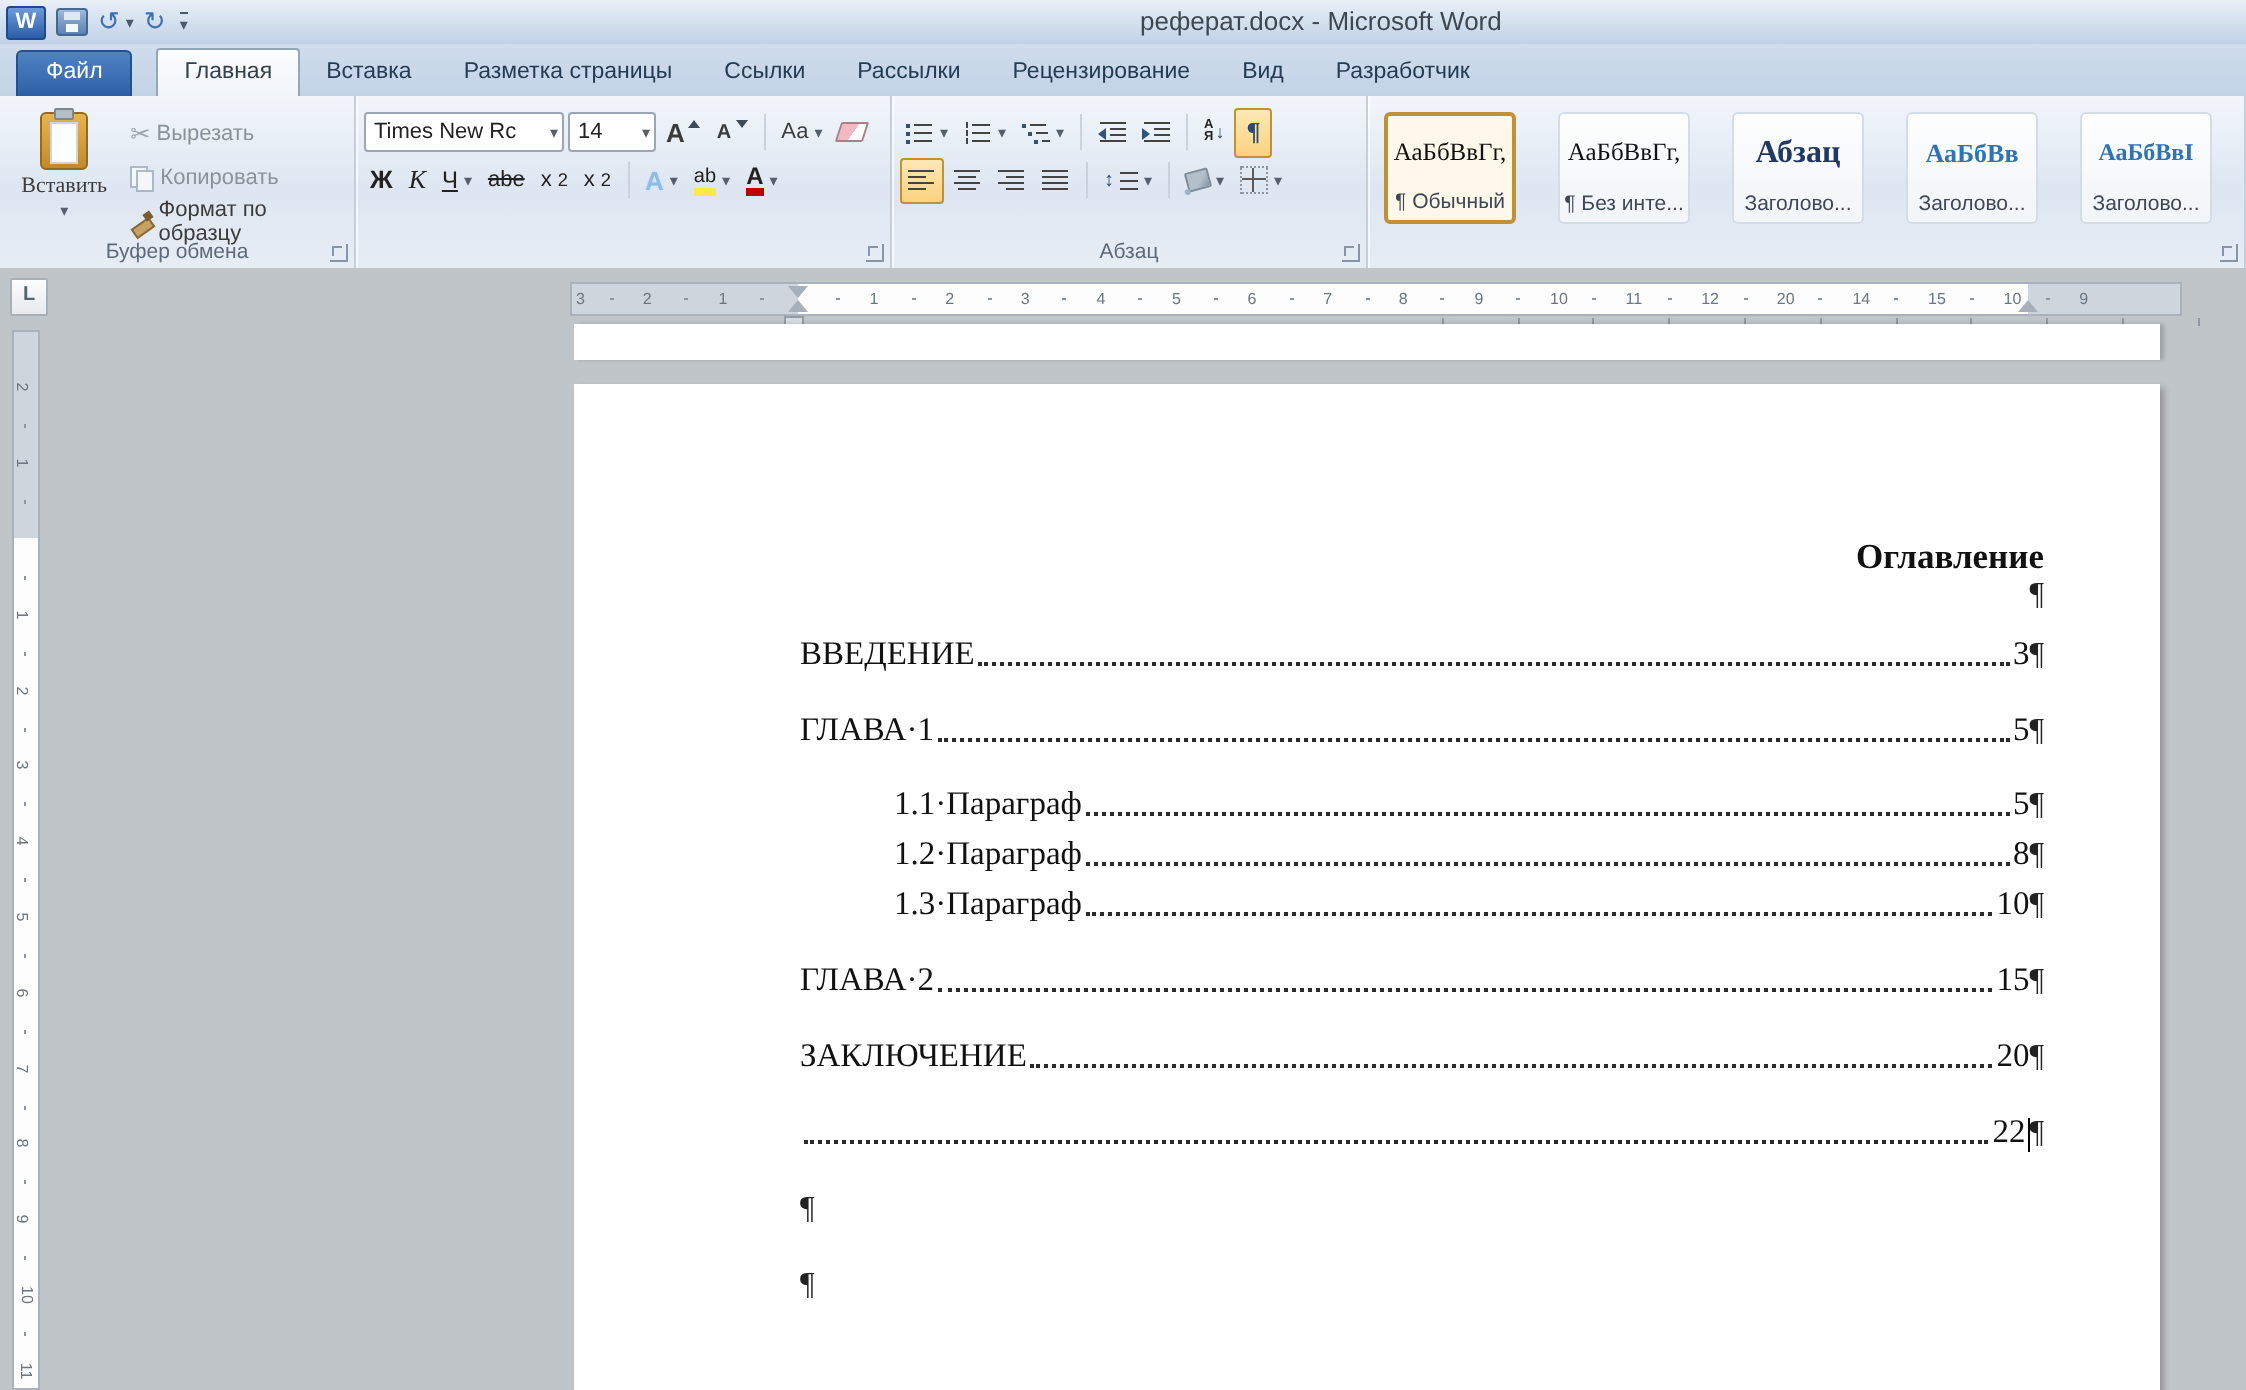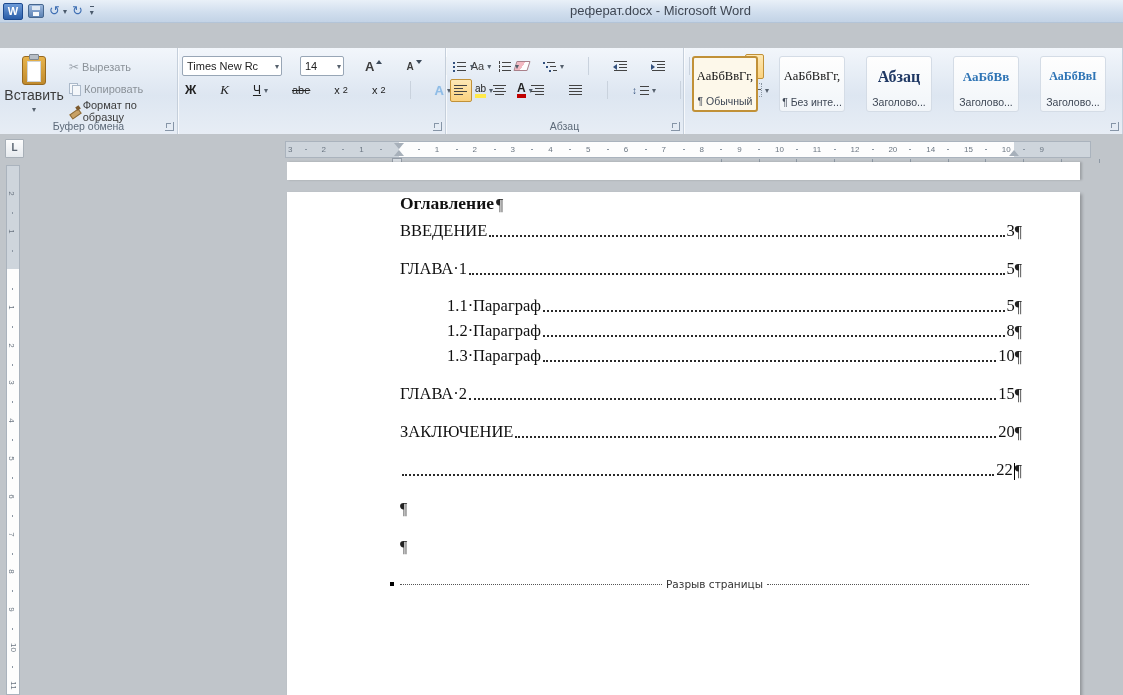--- a/index.html
+++ b/index.html
@@ -37,37 +37,37 @@
     display:flex;}
   .rgroup{position:relative;height:100%;border-right:1px solid #c5cfdb;box-sizing:border-box;
     padding:6px 4px 18px 4px;}
   .rgroup::after{content:"";position:absolute;right:-2px;top:0;bottom:0;width:1px;background:rgba(255,255,255,.7);}
   .gfooter{position:absolute;bottom:2px;left:0;right:0;text-align:center;font-size:10.5px;color:#5d6a79;}
   .launcher{position:absolute;right:3px;bottom:3px;width:8px;height:8px;border-right:1px solid #8695a7;
     border-bottom:1px solid #8695a7;}
   .launcher::before{content:"";position:absolute;left:1px;top:1px;width:4px;height:4px;
     border-left:1px solid #8695a7;border-top:1px solid #8695a7;}
 
-  .row{display:flex;align-items:center;height:24px;gap:18px;}
+  .row{display:flex;align-items:center;height:24px;gap:2px;}
   .vsep{width:1px;height:18px;background:#c9d2dd;margin:0 3px;flex:none;}
   .sbtn{display:flex;align-items:center;gap:3px;height:21px;padding:0 3px;font-size:11px;color:#3c3c3c;
     border-radius:2px;flex:none;}
   .sbtn .drop{font-size:8px;color:#55606c;}
   .toggled{background:linear-gradient(#fde8b5,#fbd27f);border:1px solid #c19138;}
 
   
   .g-clipboard{width:178px;display:flex;gap:6px;padding-left:8px;}
   .paste-btn{width:52px;display:flex;flex-direction:column;align-items:center;padding-top:2px;gap:2px;}
   .clipboard-icon{width:22px;height:27px;background:linear-gradient(#e8b44c,#c08a2c);border:1px solid #97691f;
     border-radius:3px;position:relative;}
   .clipboard-icon::before{content:"";position:absolute;top:-3px;left:6px;width:8px;height:4px;
     background:#b6bdc5;border:1px solid #7e868e;border-radius:1px;}
   .clipboard-icon::after{content:"";position:absolute;top:4px;left:4px;width:12px;height:19px;
     background:#fff;border:1px solid #cfd4d9;}
-  .paste-lbl{font-size:14px;color:#3c3c3c;}
+  .paste-lbl{font-size:11px;color:#3c3c3c;font-family:Liberation Serif, serif;}
   .clip-col{display:flex;flex-direction:column;justify-content:flex-start;gap:1px;padding-top:2px;}
   .gray-lbl{color:#8b9299;}
   .copy-ic{width:12px;height:12px;position:relative;opacity:.65;}
   .copy-ic::before,.copy-ic::after{content:"";position:absolute;width:7px;height:9px;background:#fff;
     border:1px solid #8fa0b4;}
   .copy-ic::before{left:0;top:0;}
   .copy-ic::after{left:3px;top:2px;}
   .brush-ic{width:12px;height:12px;position:relative;}
   .brush-ic::before{content:"";position:absolute;left:1px;top:6px;width:9px;height:4px;background:#c8a165;
     border:1px solid #8a6a3a;transform:rotate(-35deg);}
@@ -187,25 +187,25 @@
     border:1px solid #aab3bd;box-sizing:border-box;overflow:hidden;}
   .vruler-active{position:absolute;top:103px;bottom:0;left:0;right:0;background:#fdfdfd;}
   .vnum{position:absolute;left:2px;font-size:8px;color:#6b7682;transform:rotate(90deg);}
   .vdot{position:absolute;left:5px;width:1px;height:2px;background:#8b96a2;}
   .prevpage{position:absolute;left:287px;width:793px;top:28px;height:18px;background:#fff;
     box-shadow:2px 0 2px rgba(0,0,0,.18);}
   .page{position:absolute;left:287px;width:793px;top:58px;bottom:-10px;background:#fff;
     box-shadow:2px 2px 3px rgba(0,0,0,.25);}
   .content{position:absolute;left:113px;right:58px;top:0;font-family:"Liberation Serif",serif;color:#111;}
 
-  .doc-heading{height:22px;font-size:17.5px;font-weight:bold;display:flex;align-items:flex-end;}
+  .doc-heading{margin-top:76px;height:22px;font-size:17.5px;font-weight:bold;display:flex;align-items:flex-end;flex-direction:column;}
   .doc-heading .pil{font-weight:normal;margin-left:2px;}
   .toc-row{display:flex;align-items:flex-end;height:21px;font-size:16.5px;}
   .toc-row.sub{padding-left:47px;}
-  .mt18{margin-top:6px;} .mt17{margin-top:17px;} .mt16{margin-top:16px;} .mt4{margin-top:4px;} .mt21{margin-top:21px;}
+  .mt18{margin-top:26px;} .mt17{margin-top:17px;} .mt16{margin-top:16px;} .mt4{margin-top:4px;} .mt21{margin-top:21px;}
   .leader{flex:1;border-bottom:2px dotted #2a2a2a;margin:0 2px 4px 2px;}
   .pil{font-family:"Liberation Serif",serif;color:#222;font-size:16px;}
   .cursor{width:1px;height:17px;background:#000;margin-left:1px;}
   .empty-par{height:21px;font-size:16px;display:flex;align-items:flex-end;}
   .break-row{display:flex;align-items:center;height:14px;margin:21px -7px 0 -10px;
     font-family:"DejaVu Sans",sans-serif;font-size:10.5px;color:#333;}
   .break-sq{width:4px;height:4px;background:#000;margin-right:6px;flex:none;}
   .break-line{flex:1;border-top:1px dotted #555;height:0;}
   .break-lbl{padding:0 4px;white-space:nowrap;}
 </style>
@@ -219,20 +219,31 @@
       <span class="wlogo">W</span>
       <span class="saveic"></span>
       <span class="qbtn">↺</span>
       <span class="qarr">▾</span>
       <span class="qbtn">↻</span>
       <span class="qat-custom">▾</span>
     </div>
     <div class="title-text">реферат.docx - Microsoft Word</div>
   </div>
 
+  <div class="tabrow">
+    <div class="tab file">Файл</div>
+    <div class="tab active">Главная</div>
+    <div class="tab">Вставка</div>
+    <div class="tab">Разметка страницы</div>
+    <div class="tab">Ссылки</div>
+    <div class="tab">Рассылки</div>
+    <div class="tab">Рецензирование</div>
+    <div class="tab">Вид</div>
+    <div class="tab">Разработчик</div>
+  </div>
 
   <div class="ribbon">
 
     <div class="rgroup g-clipboard">
       <div class="paste-btn">
         <span class="clipboard-icon"></span>
         <span class="paste-lbl">Вставить</span>
         <span class="drop" style="font-size:8px;color:#55606c;">▾</span>
       </div>
       <div class="clip-col">
@@ -578,23 +589,17 @@
         </div>
 
         <div class="empty-par mt17">
           <span class="pil">¶</span>
         </div>
 
         <div class="empty-par mt17">
           <span class="pil">¶</span>
         </div>
 
-        <div class="break-row mt21">
-          <span class="break-sq"></span>
-          <span class="break-line"></span>
-          <span class="break-lbl">Разрыв страницы</span>
-          <span class="break-line"></span>
-        </div>
 
       </div>
     </div>
   </div>
 </div>
 
 </body></html>

